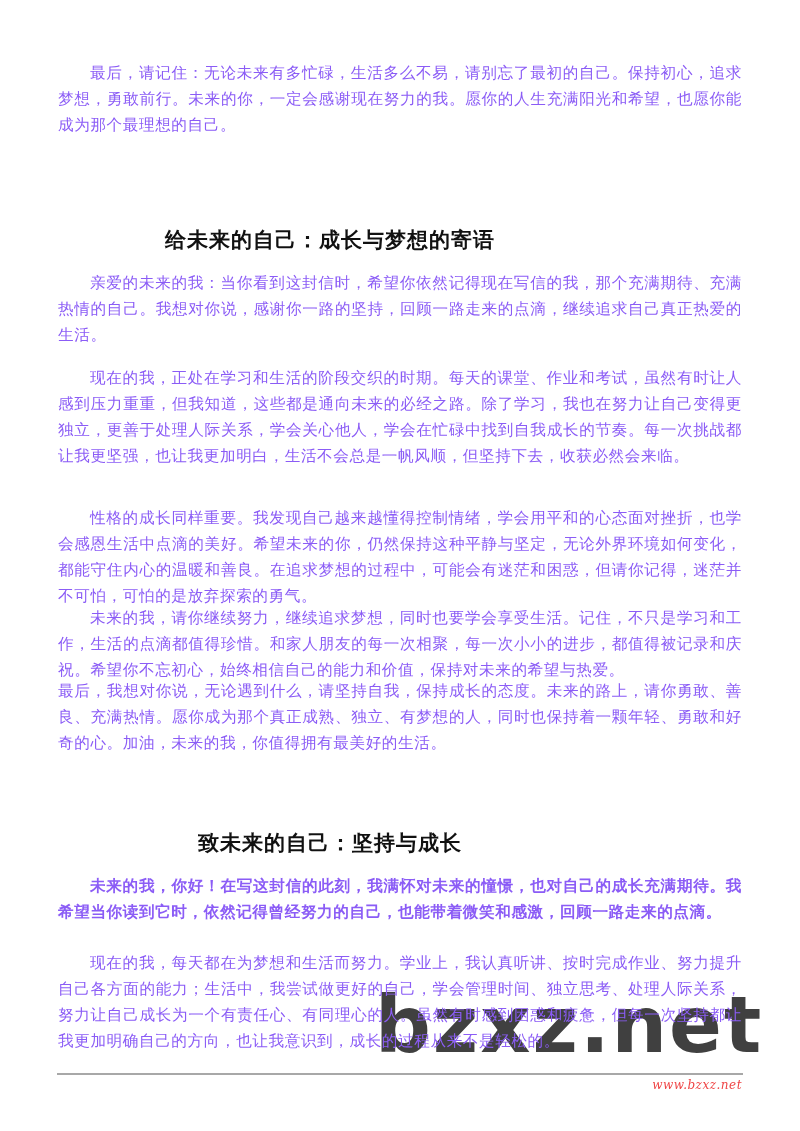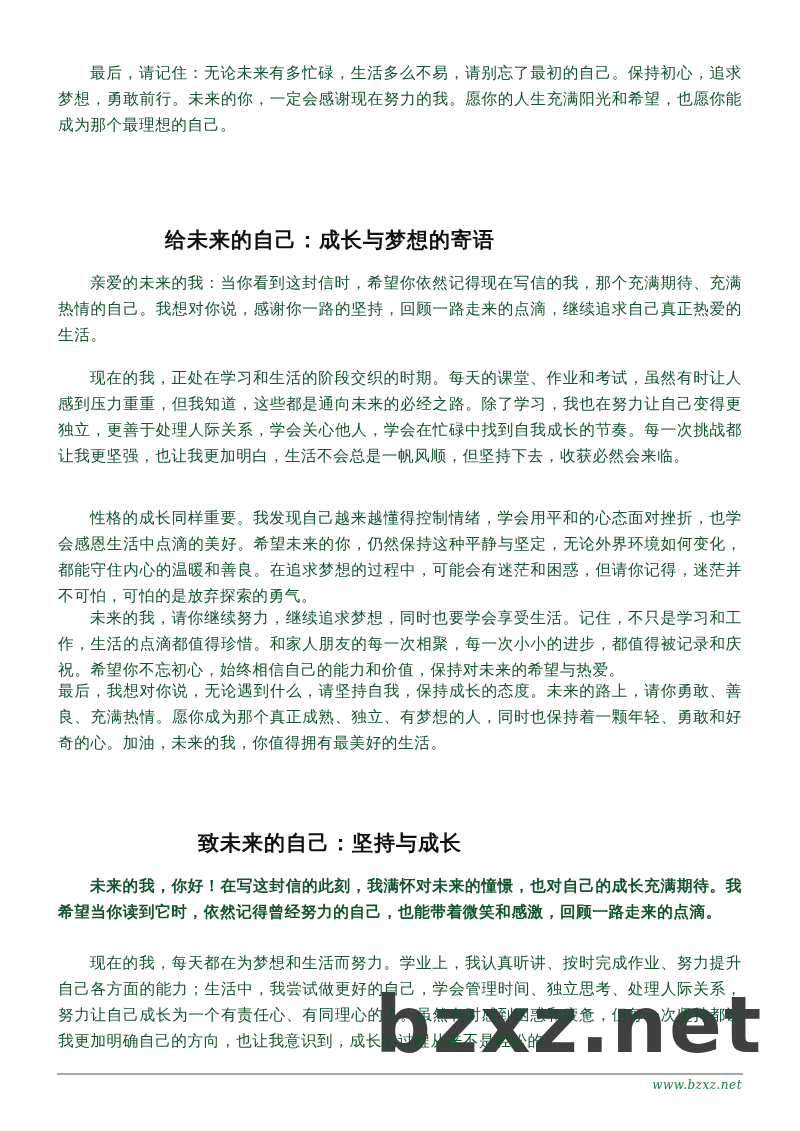--- a/index.html
+++ b/index.html
@@ -1,30 +1,30 @@
 <!DOCTYPE html>
 <html><head>
 <meta charset="utf-8">
 <style>
   html, body { margin: 0; padding: 0; background: #ffffff; }
   body { width: 800px; height: 1131px; position: relative; overflow: hidden;
          font-family: "DejaVu Serif", "Liberation Serif", serif; color: #1a1a1a; }
   .page { position: absolute; left: 0; top: 0; width: 800px; height: 1131px; }
   .para { position: absolute; left: 58px; width: 684px; font-size: 15.6px; line-height: 26px;
-          text-align: justify; letter-spacing: 0.6px; margin: 0; color: #14532d; }
+          text-align: justify; letter-spacing: 0.6px; margin: 0; color: #8b5cf6; }
   .para.indent { text-indent: 32px; }
   .title { position: absolute; left: 0; width: 660px; text-align: center;
            font-family: "DejaVu Sans", "Liberation Sans", sans-serif; font-weight: bold;
            font-size: 21px; letter-spacing: 1px; color: #111; margin: 0; line-height: 30px; }
   .watermark { position: absolute; left: 375px; top: 985px; font-family: "DejaVu Sans", "Liberation Sans", sans-serif;
                font-weight: bold; font-size: 78px; color: #404040; letter-spacing: 2px; line-height: 80px; z-index: 0; }
   .content { position: relative; z-index: 1; }
   .footer-rule { position: absolute; left: 57px; top: 1073px; width: 686px; height: 2px; background: #a8a8a8; }
   .footer-url { position: absolute; right: 58px; top: 1078px; font-family: "DejaVu Serif", "Liberation Serif", serif;
-                font-style: italic; font-size: 12px; color: #15803d; letter-spacing: 0.5px; }
+                font-style: italic; font-size: 12px; color: #ef4444; letter-spacing: 0.5px; }
 </style>
 </head>
 <body>
 
 <div class="page">
 
   <div class="watermark">bzxz.net</div>
 
   <div class="content">
 

